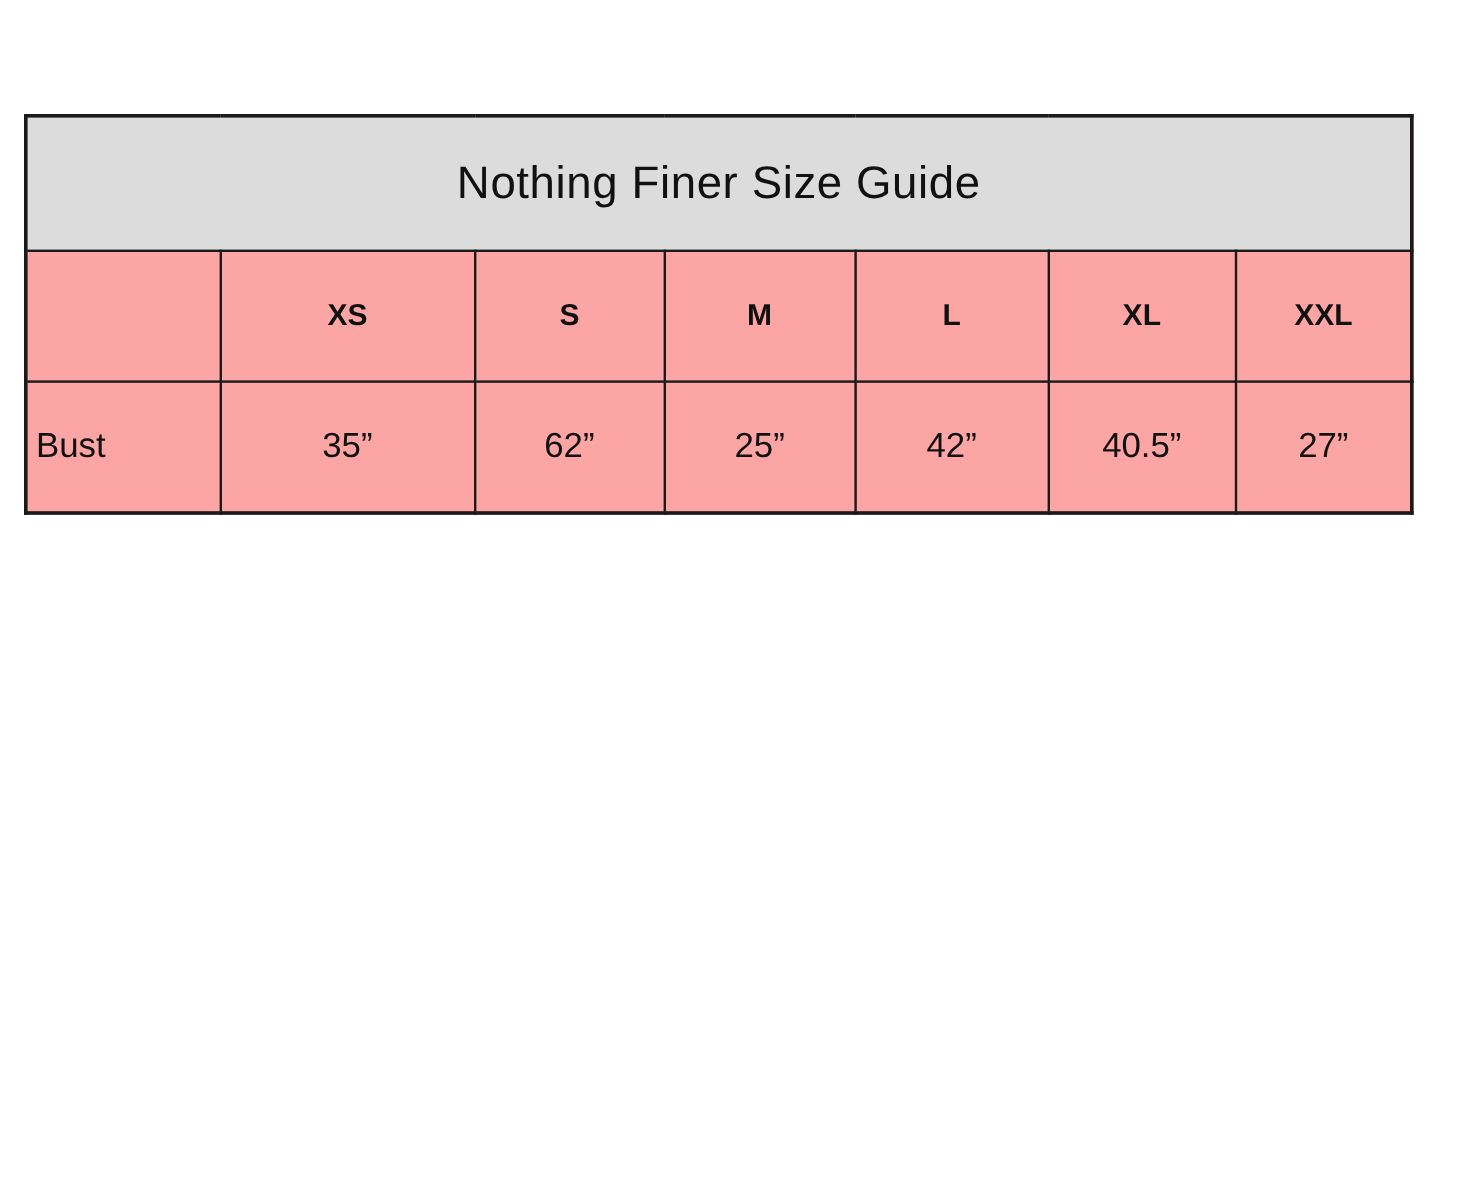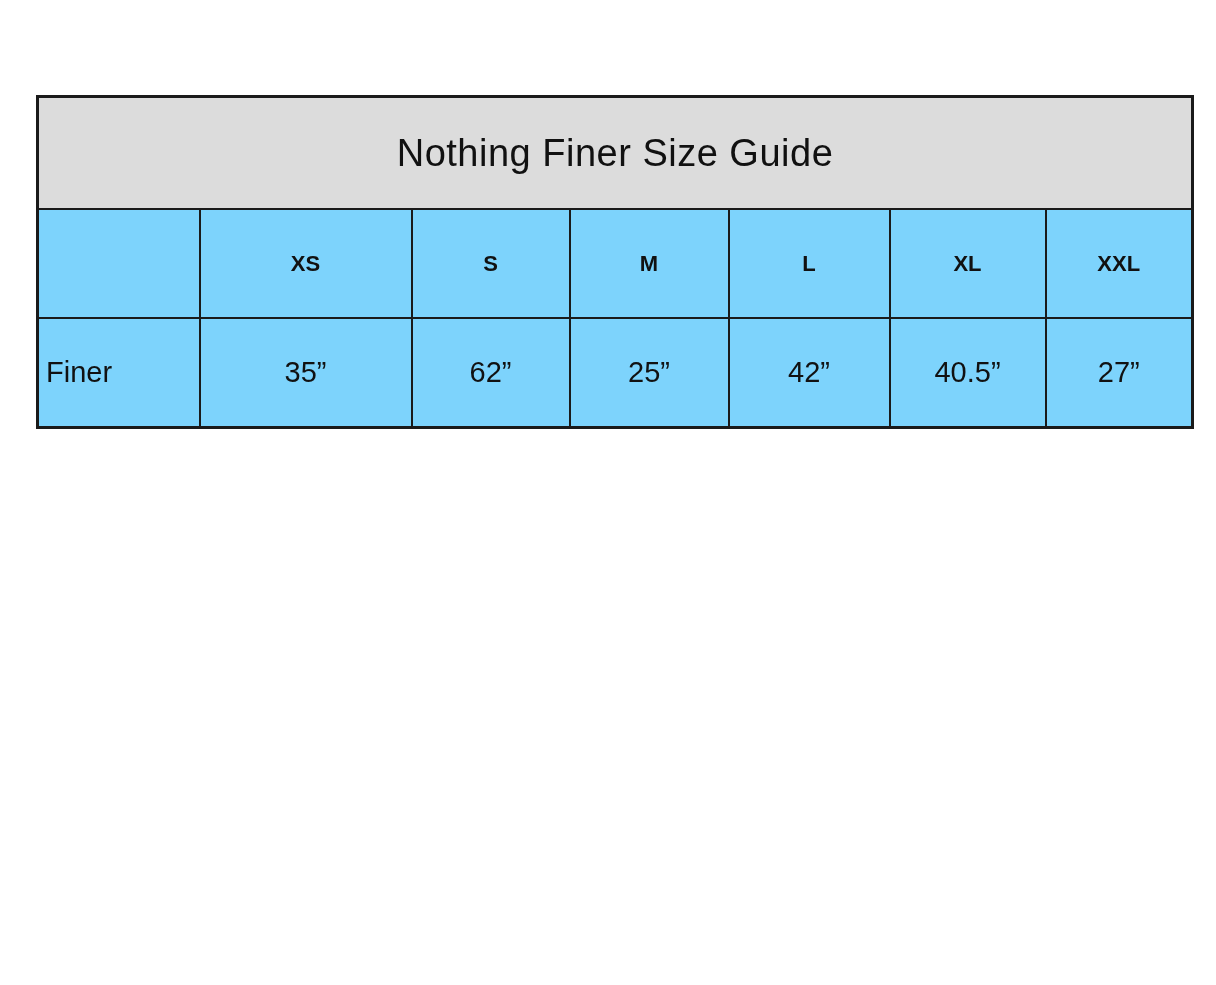--- a/index.html
+++ b/index.html
@@ -11,26 +11,26 @@
     position: relative;
     width: 1216px;
     height: 985px;
     background: #ffffff;
     font-family: "Liberation Sans", "DejaVu Sans", sans-serif;
     color: #111111;
     overflow: hidden;
   }
   table.size-guide {
     position: absolute;
-    left: 36px;
+    left: 20px;
     top: 95px;
     width: 1155px;
     border-collapse: collapse;
     table-layout: fixed;
-    background: #7dd3fc;
+    background: #fca5a5;
   }
   table.size-guide,
   table.size-guide th,
   table.size-guide td {
     border: 2.5px solid #1a1a1a;
   }
   table.size-guide {
     border-width: 3px;
   }
   .title-cell {
@@ -39,21 +39,21 @@
     text-align: center;
     vertical-align: middle;
     font-size: 38px;
     font-weight: 400;
     letter-spacing: 0.5px;
   }
   .size-header-cell {
     height: 105px;
     text-align: center;
     vertical-align: middle;
-    font-size: 22px;
+    font-size: 25px;
     font-weight: 700;
   }
   .row-label-cell {
     height: 105px;
     text-align: left;
     vertical-align: middle;
     padding-left: 7px;
     font-size: 29px;
     font-weight: 400;
   }
@@ -86,21 +86,21 @@
       <tr>
         <td class="size-header-cell"></td>
         <td class="size-header-cell">XS</td>
         <td class="size-header-cell">S</td>
         <td class="size-header-cell">M</td>
         <td class="size-header-cell">L</td>
         <td class="size-header-cell">XL</td>
         <td class="size-header-cell">XXL</td>
       </tr>
       <tr>
-        <td class="row-label-cell">Finer</td>
+        <td class="row-label-cell">Bust</td>
         <td class="value-cell">35”</td>
         <td class="value-cell">62”</td>
         <td class="value-cell">25”</td>
         <td class="value-cell">42”</td>
         <td class="value-cell">40.5”</td>
         <td class="value-cell">27”</td>
       </tr>
     </tbody>
   </table>
 </div>

